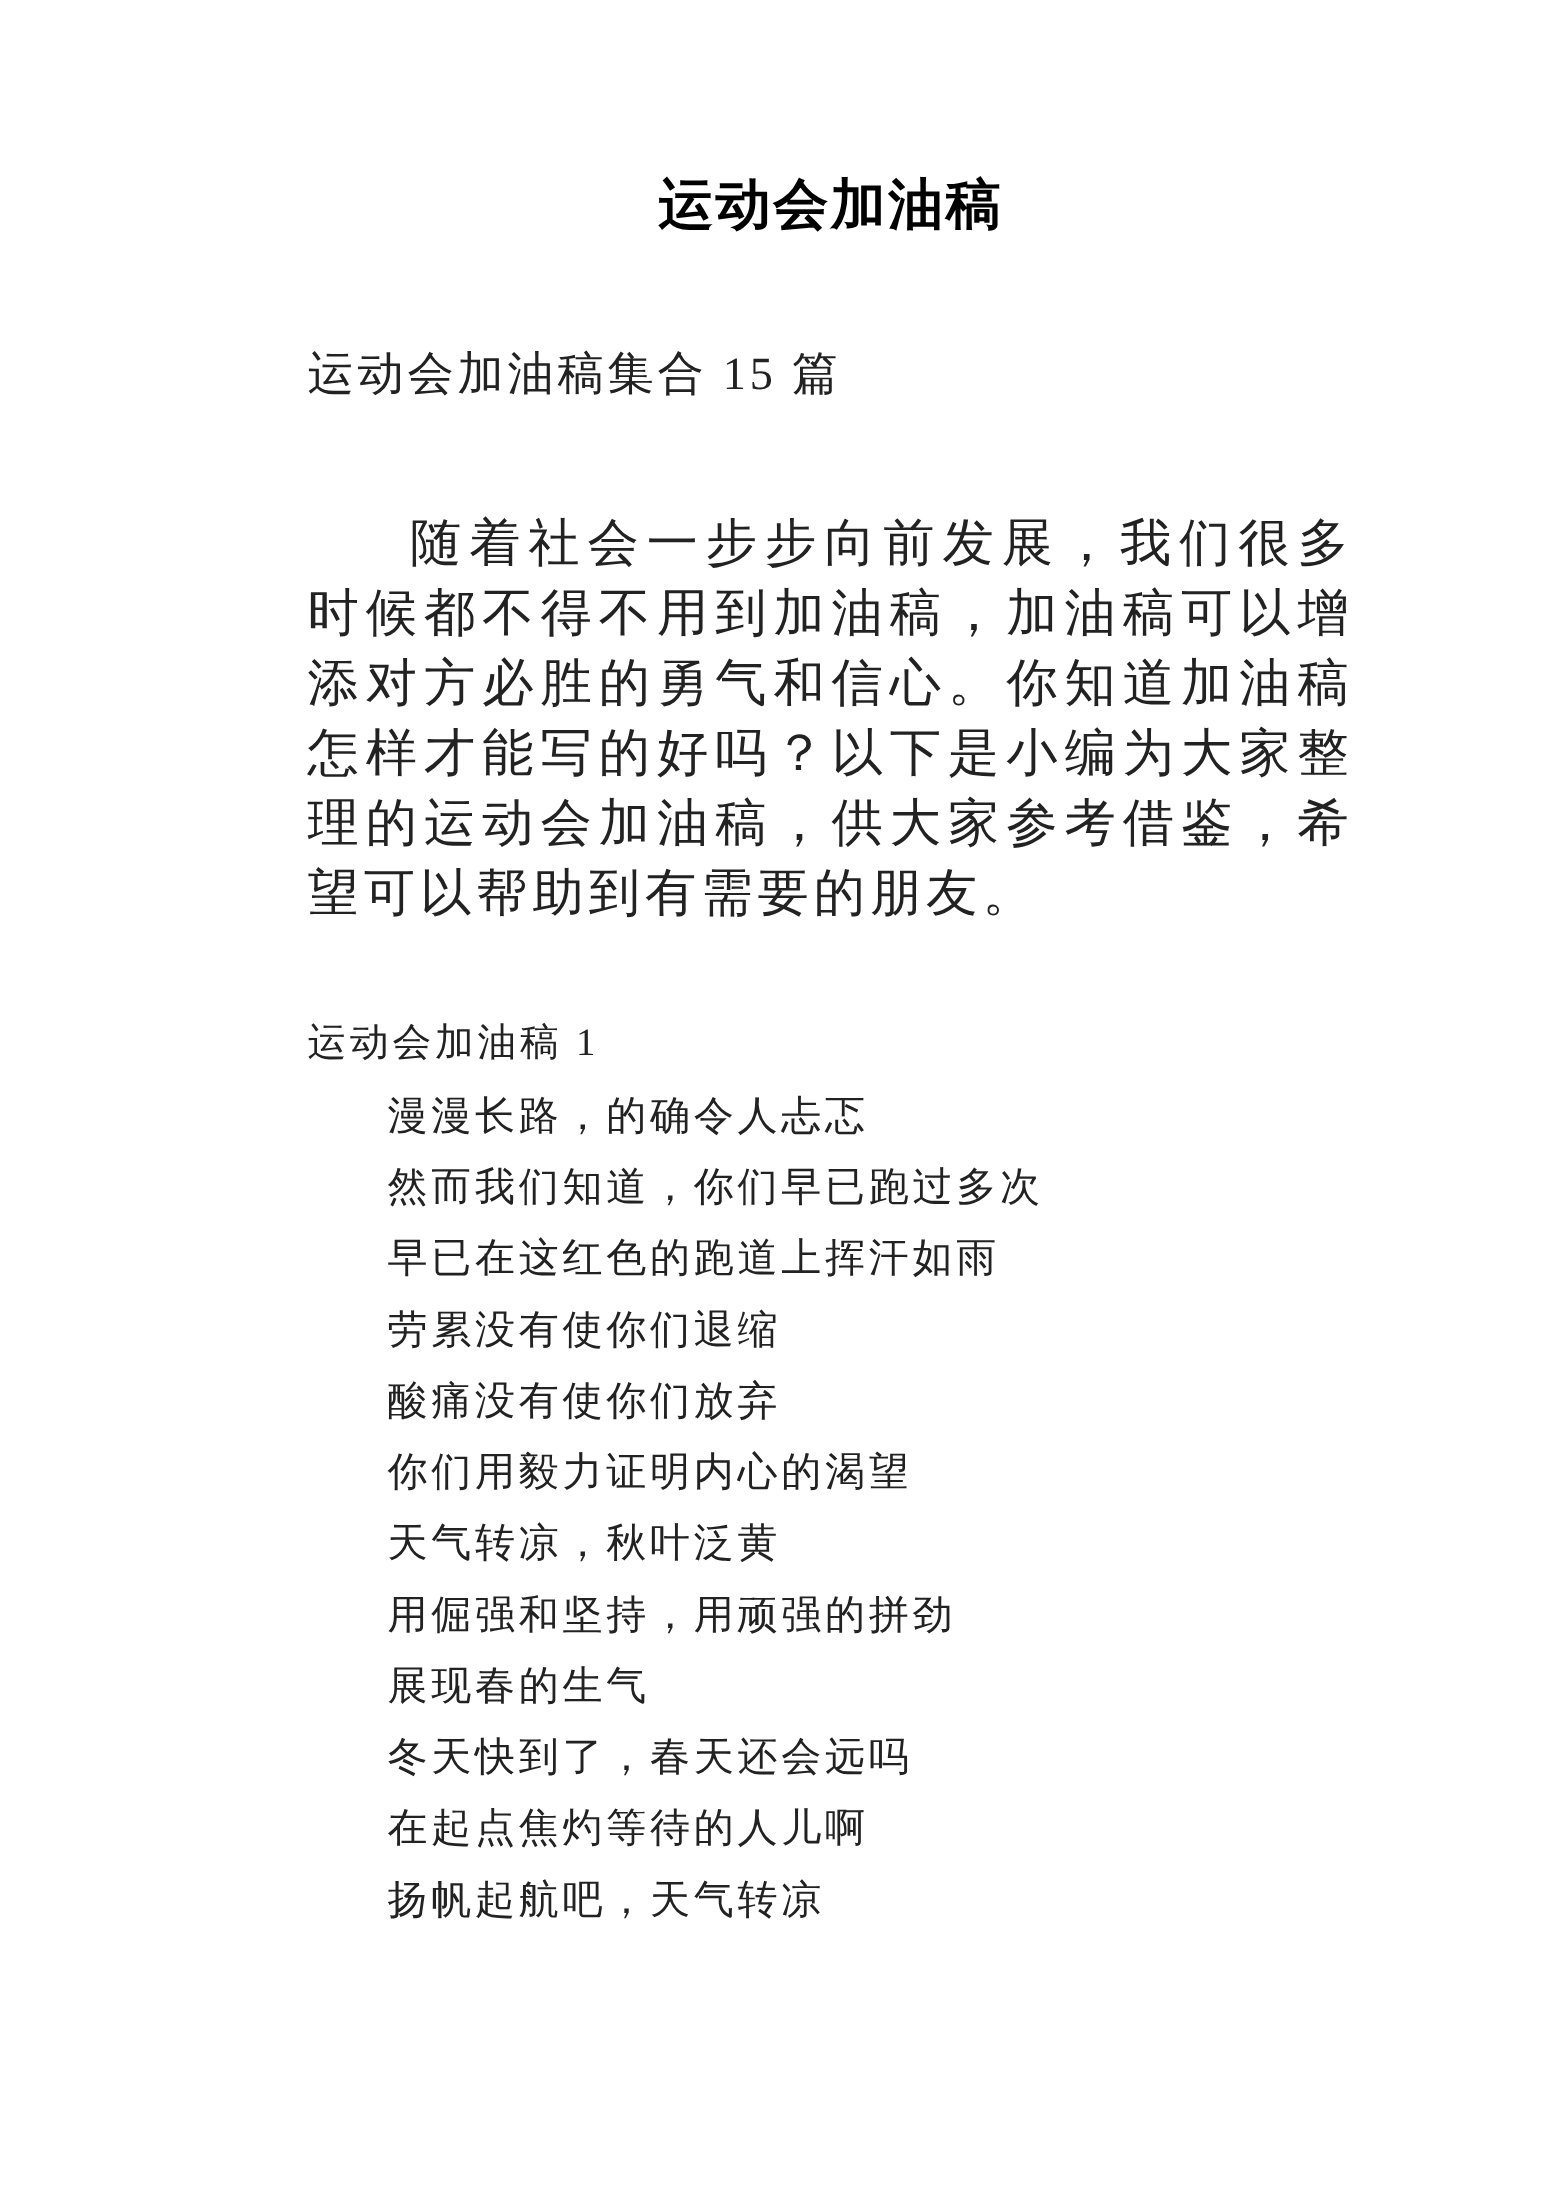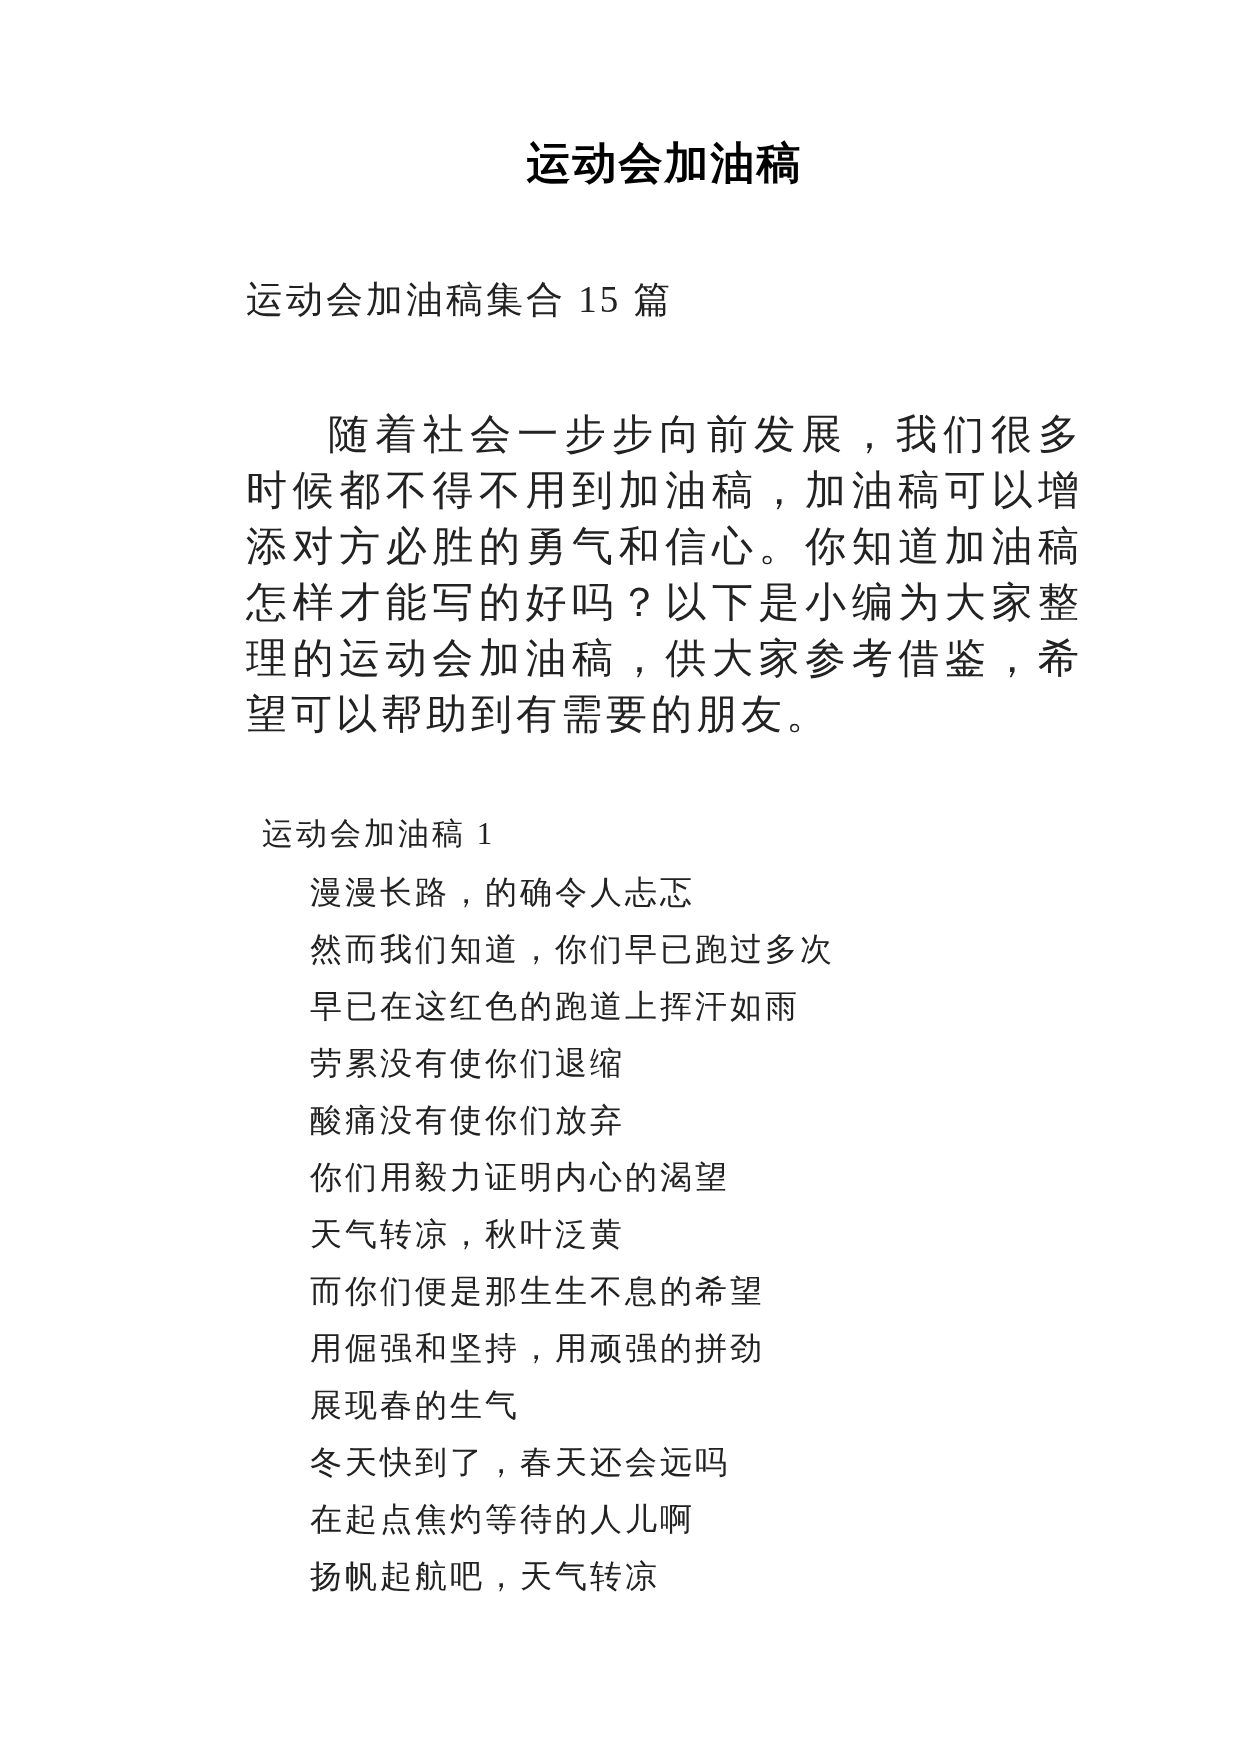--- a/index.html
+++ b/index.html
@@ -40,21 +40,21 @@
     margin: 86px 0 0 0;
     font-size: 41px;
     line-height: 56px;
     letter-spacing: 4px;
     text-align: justify;
     text-justify: inter-ideograph;
     text-indent: 2em;
     font-weight: 400;
   }
   .section-heading {
-    margin: 72px 0 0 16px;
+    margin: 72px 0 0 0;
     font-size: 31px;
     line-height: 40px;
     letter-spacing: 3px;
     font-weight: 400;
   }
   .poem {
     margin-top: 10px;
   }
   .poem-line {
     margin: 0;
@@ -79,21 +79,20 @@
   <p class="section-heading">运动会加油稿 1</p>
 
   <div class="poem">
     <p class="poem-line">漫漫长路，的确令人忐忑</p>
     <p class="poem-line">然而我们知道，你们早已跑过多次</p>
     <p class="poem-line">早已在这红色的跑道上挥汗如雨</p>
     <p class="poem-line">劳累没有使你们退缩</p>
     <p class="poem-line">酸痛没有使你们放弃</p>
     <p class="poem-line">你们用毅力证明内心的渴望</p>
     <p class="poem-line">天气转凉，秋叶泛黄</p>
-    <p class="poem-line">而你们便是那生生不息的希望</p>
     <p class="poem-line">用倔强和坚持，用顽强的拼劲</p>
     <p class="poem-line">展现春的生气</p>
     <p class="poem-line">冬天快到了，春天还会远吗</p>
     <p class="poem-line">在起点焦灼等待的人儿啊</p>
     <p class="poem-line">扬帆起航吧，天气转凉</p>
   </div>
 
 </div>
 
 </body></html>

